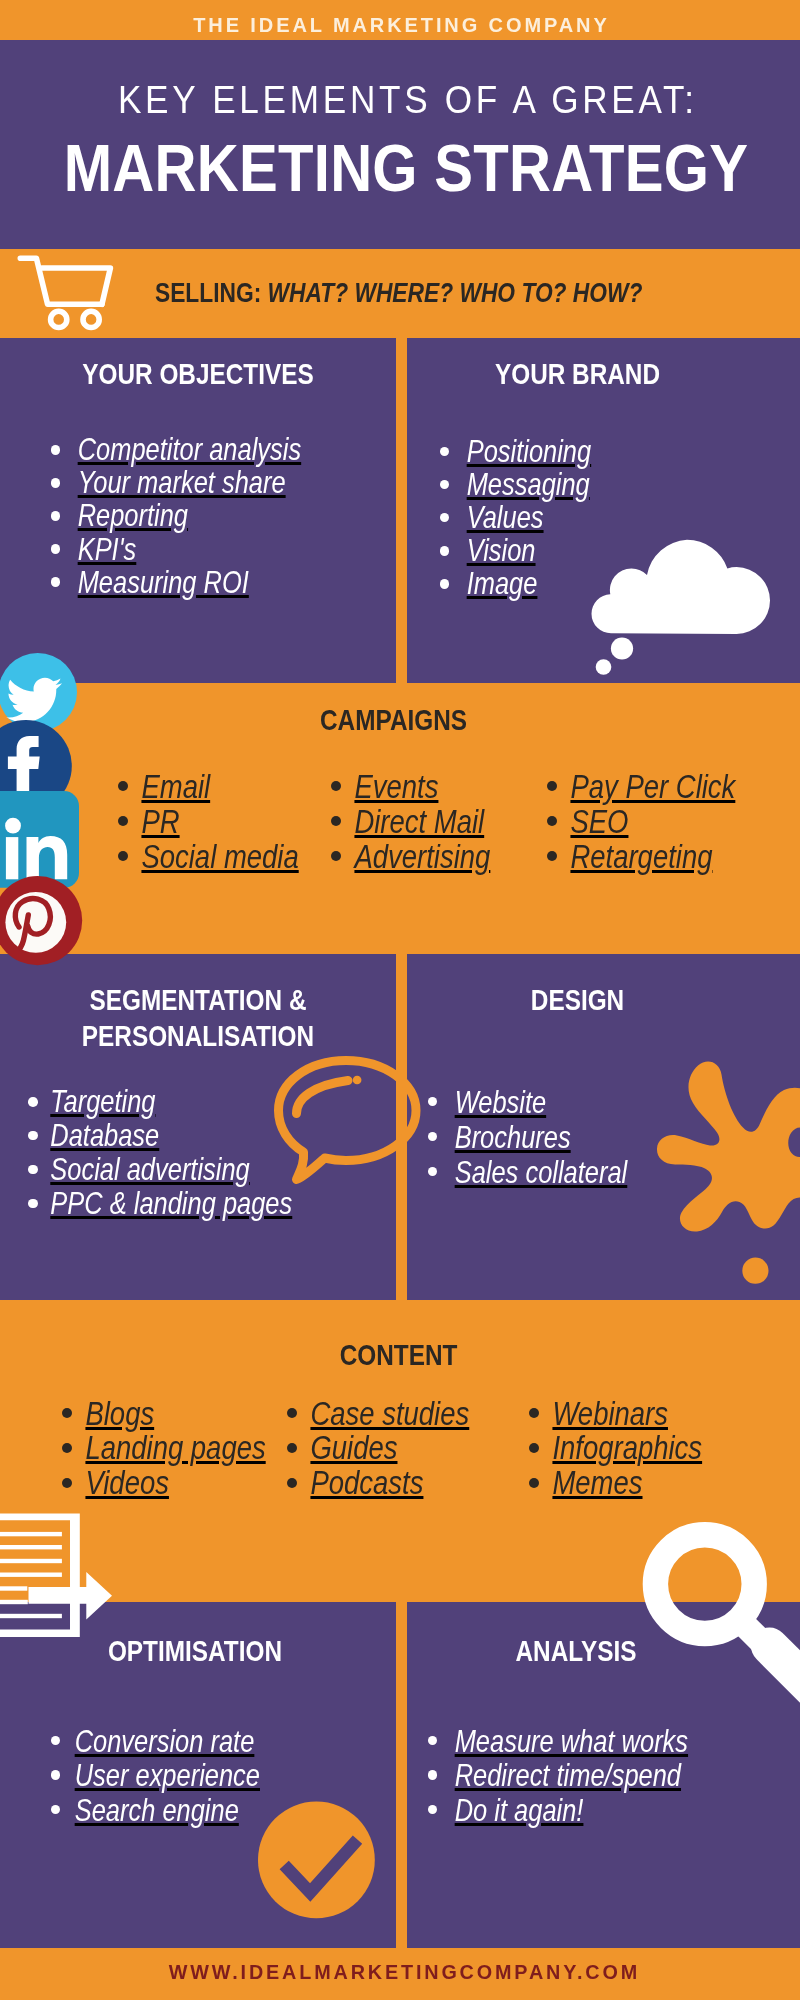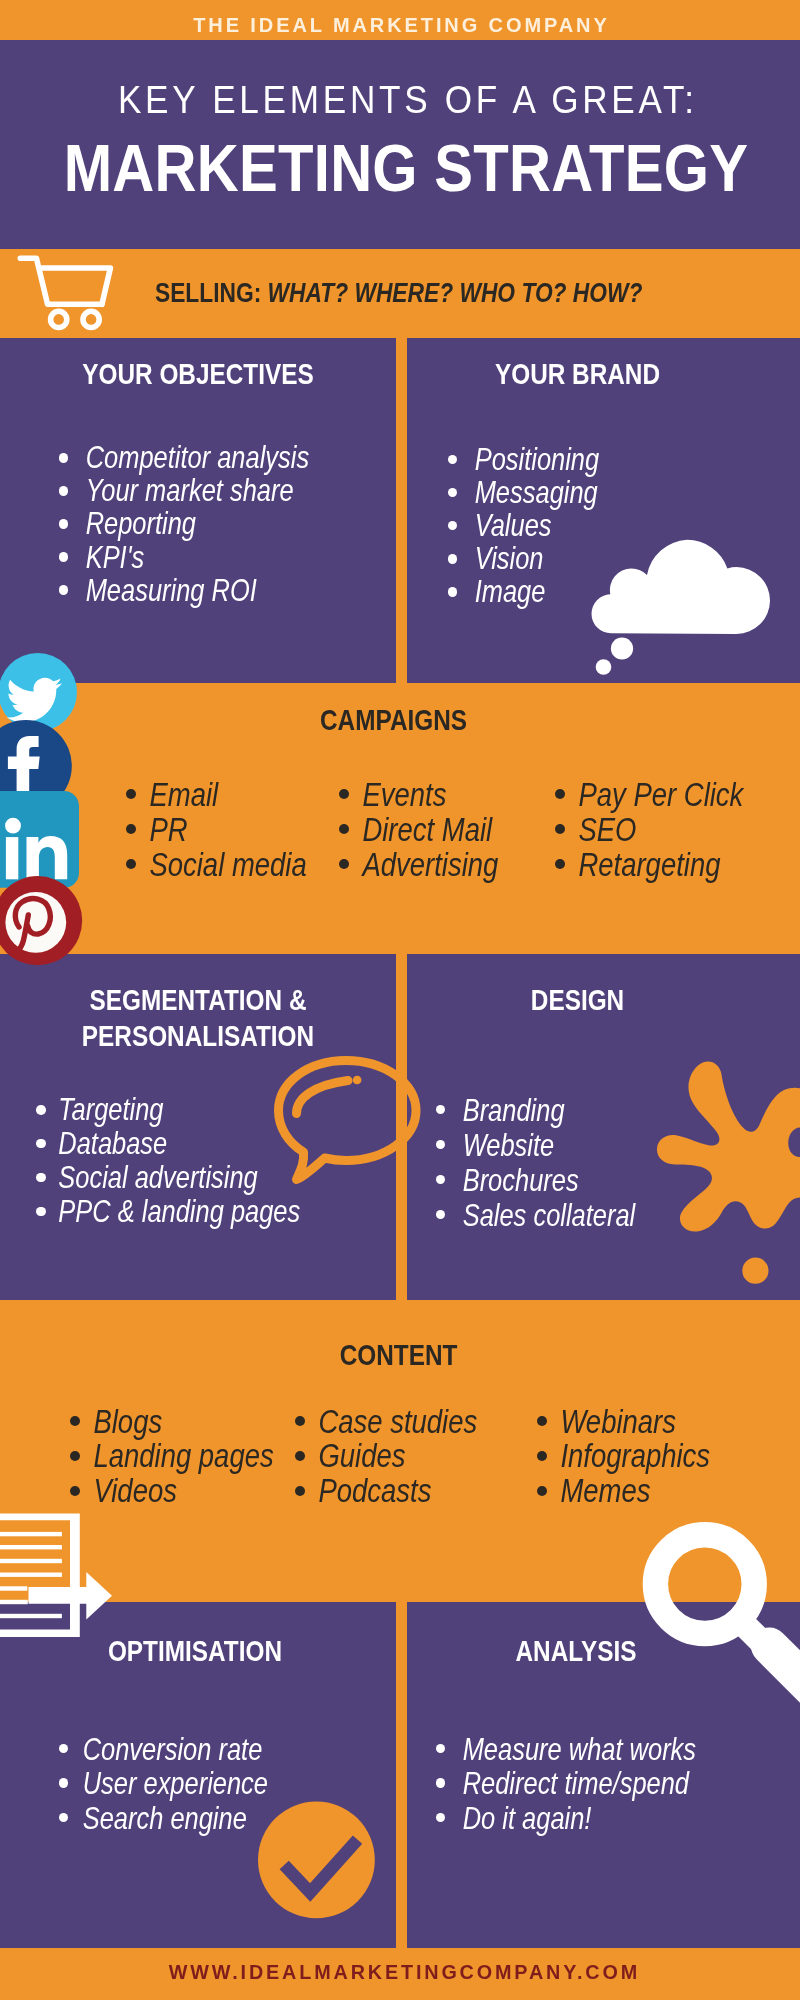--- a/index.html
+++ b/index.html
@@ -42,21 +42,21 @@
   
   .tworow{position:absolute;left:0;width:800px;}
   .divider{position:absolute;top:0;bottom:0;left:396px;width:11px;background:var(--orange);}
   .col{position:absolute;top:0;bottom:0;}
   .colL{left:0;width:396px;}
   .colR{left:384px;width:387px;}
   .sechead{position:absolute;left:0;right:0;text-align:center;font-size:30px;
       font-weight:700;color:#fff;letter-spacing:0px;line-height:30px;
       transform:scaleX(0.812);transform-origin:center top;}
   .sechead.dark{color:var(--dark);}
-  ul.bl{list-style:none;margin:8px;padding:0;position:absolute;}
+  ul.bl{list-style:none;margin:0;padding:0;position:absolute;text-decoration:underline;}
   ul.bl{line-height:33.1px;}
   ul.bl li{font-size:31.5px;font-style:italic;color:#fff;line-height:inherit;
       height:inherit;white-space:nowrap;position:relative;}
   ul.bl li>span{display:block;transform:scaleX(0.808);transform-origin:left top;
       padding-left:var(--pl,33px);}
   ul.bl li:before{content:"";position:absolute;left:0px;top:11.7px;width:9.6px;height:9.6px;
       border-radius:50%;background:#fff;}
   ul.bl.dk{line-height:34.9px;}
   ul.bl.dk li{color:var(--dark);font-size:34px;}
   ul.bl.dk li>span{padding-left:29px;}
@@ -261,23 +261,20 @@
           </li>
         <li>
             <span>PPC &amp; landing pages</span>
           </li>
       </ul>
     </div>
     <div class="col colR">
       <div class="sechead" style="top:31px;">DESIGN</div>
       <ul class="bl" style="left:43.5px;top:131.1px;line-height:35px;">
         <li>
-            <span>Branding</span>
-          </li>
-        <li>
             <span>Website</span>
           </li>
         <li>
             <span>Brochures</span>
           </li>
         <li>
             <span>Sales collateral</span>
           </li>
       </ul>
     </div>

